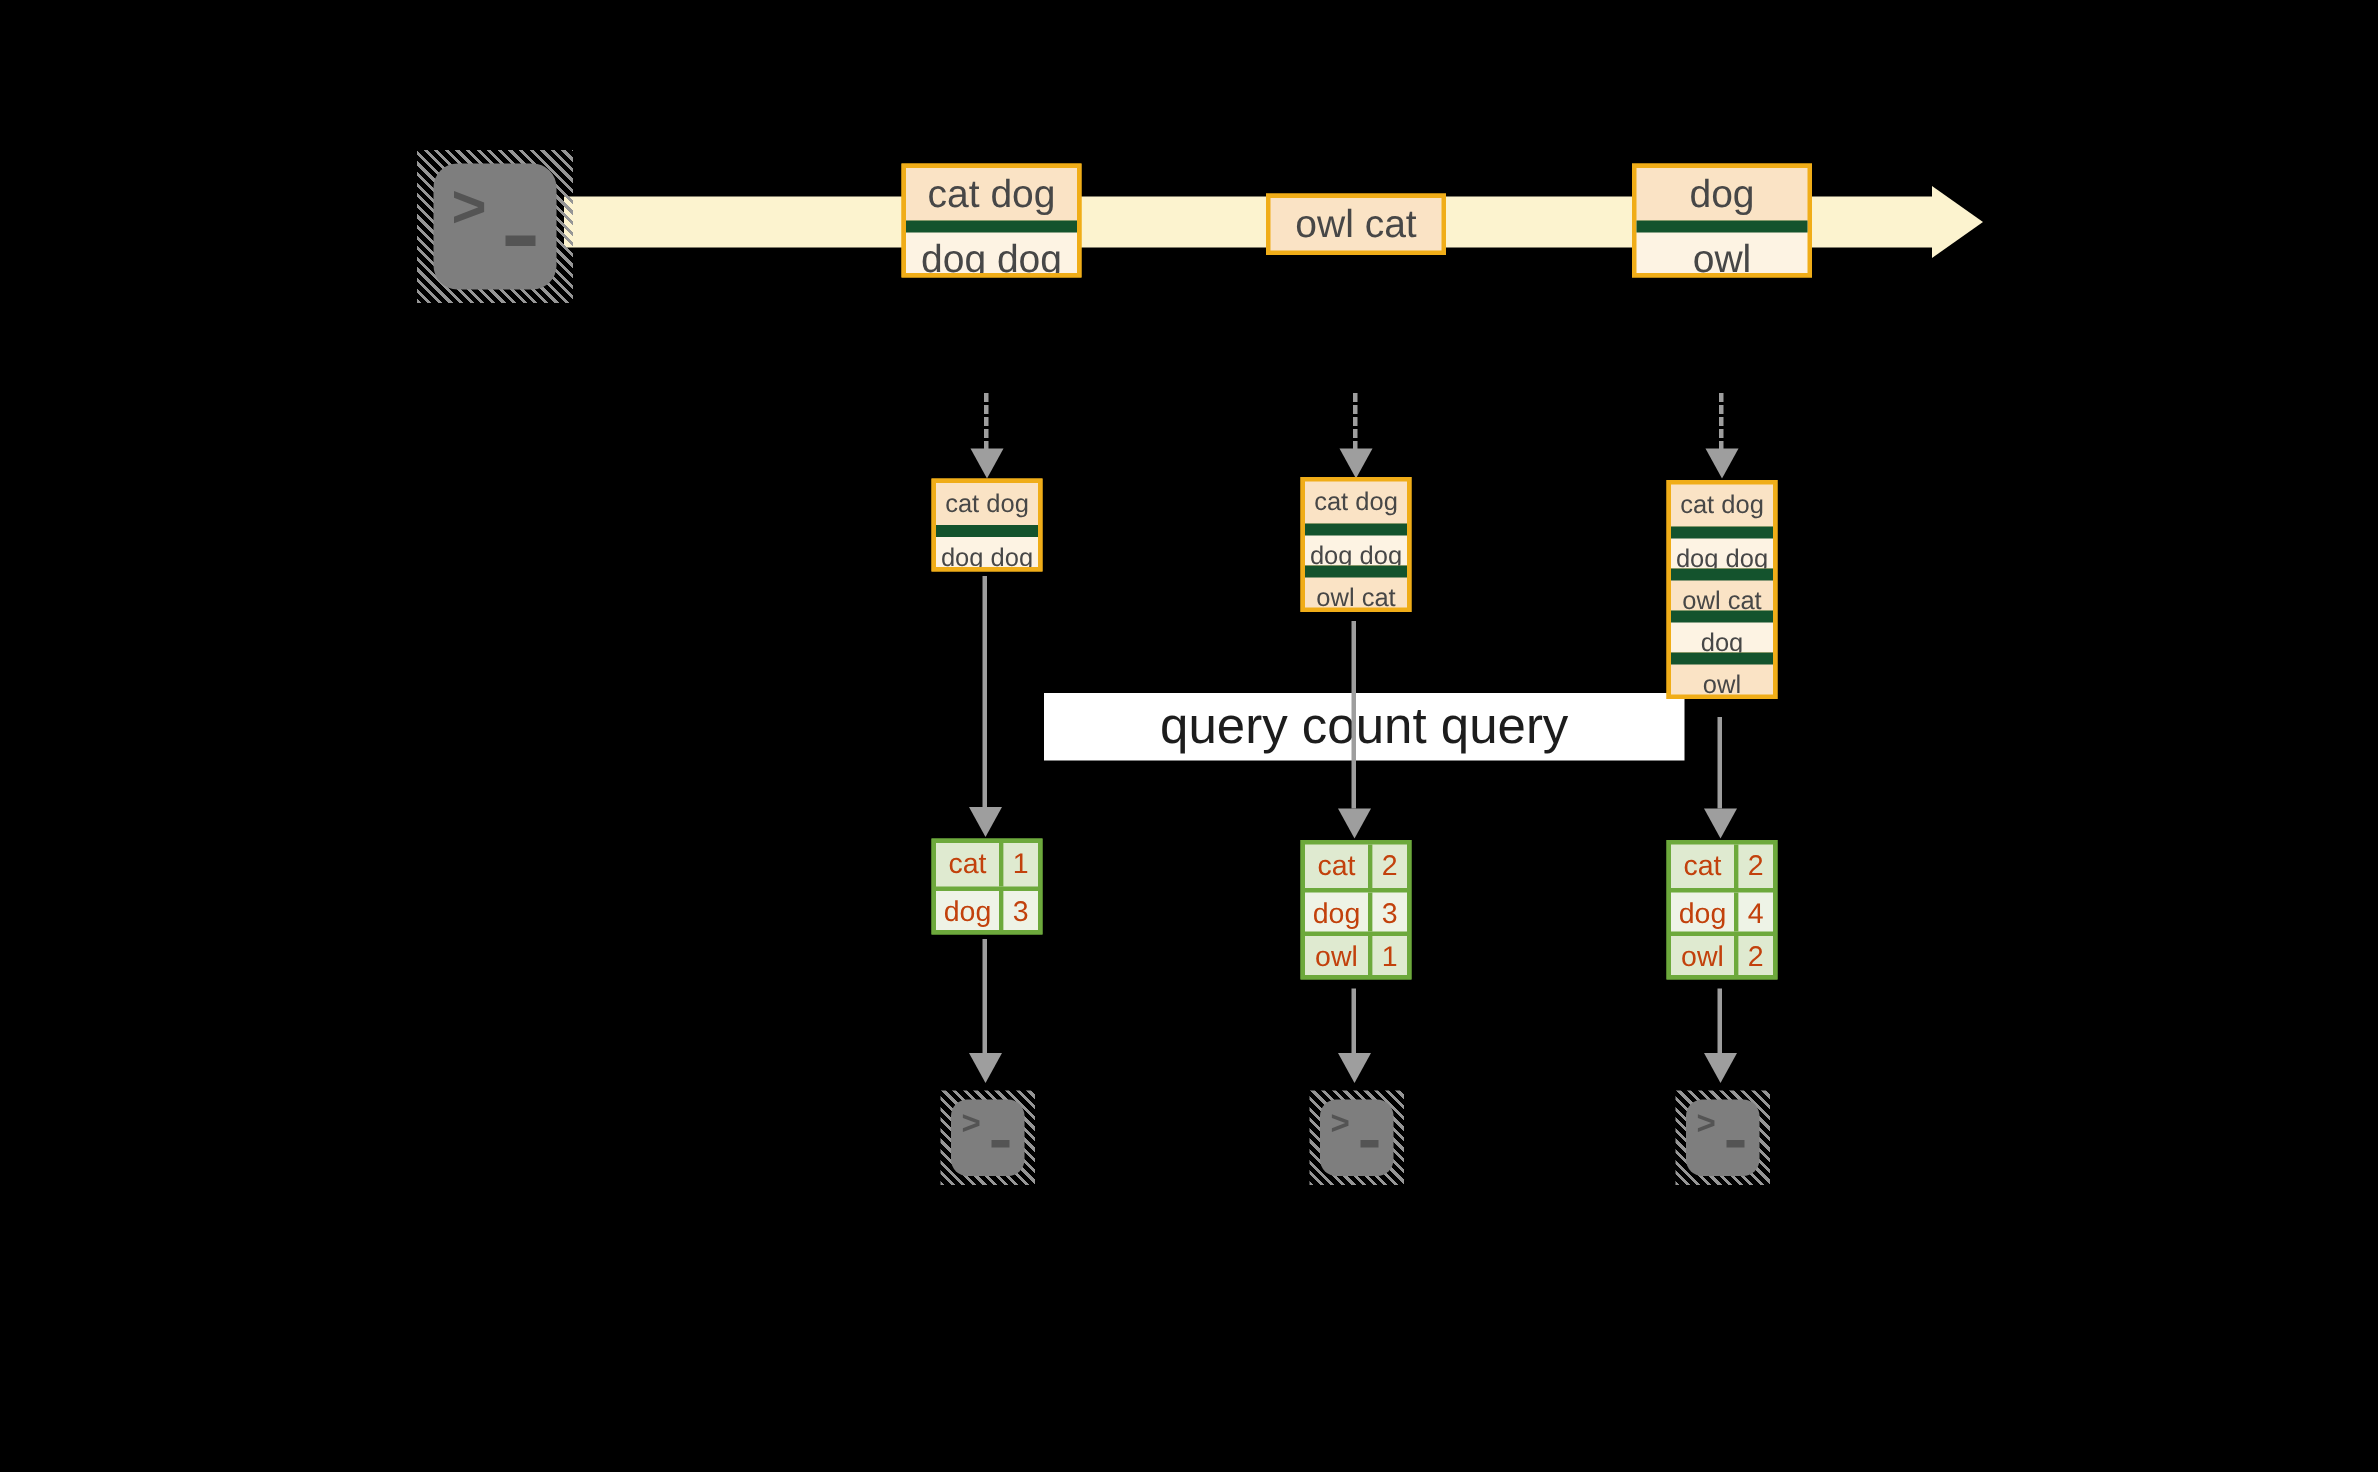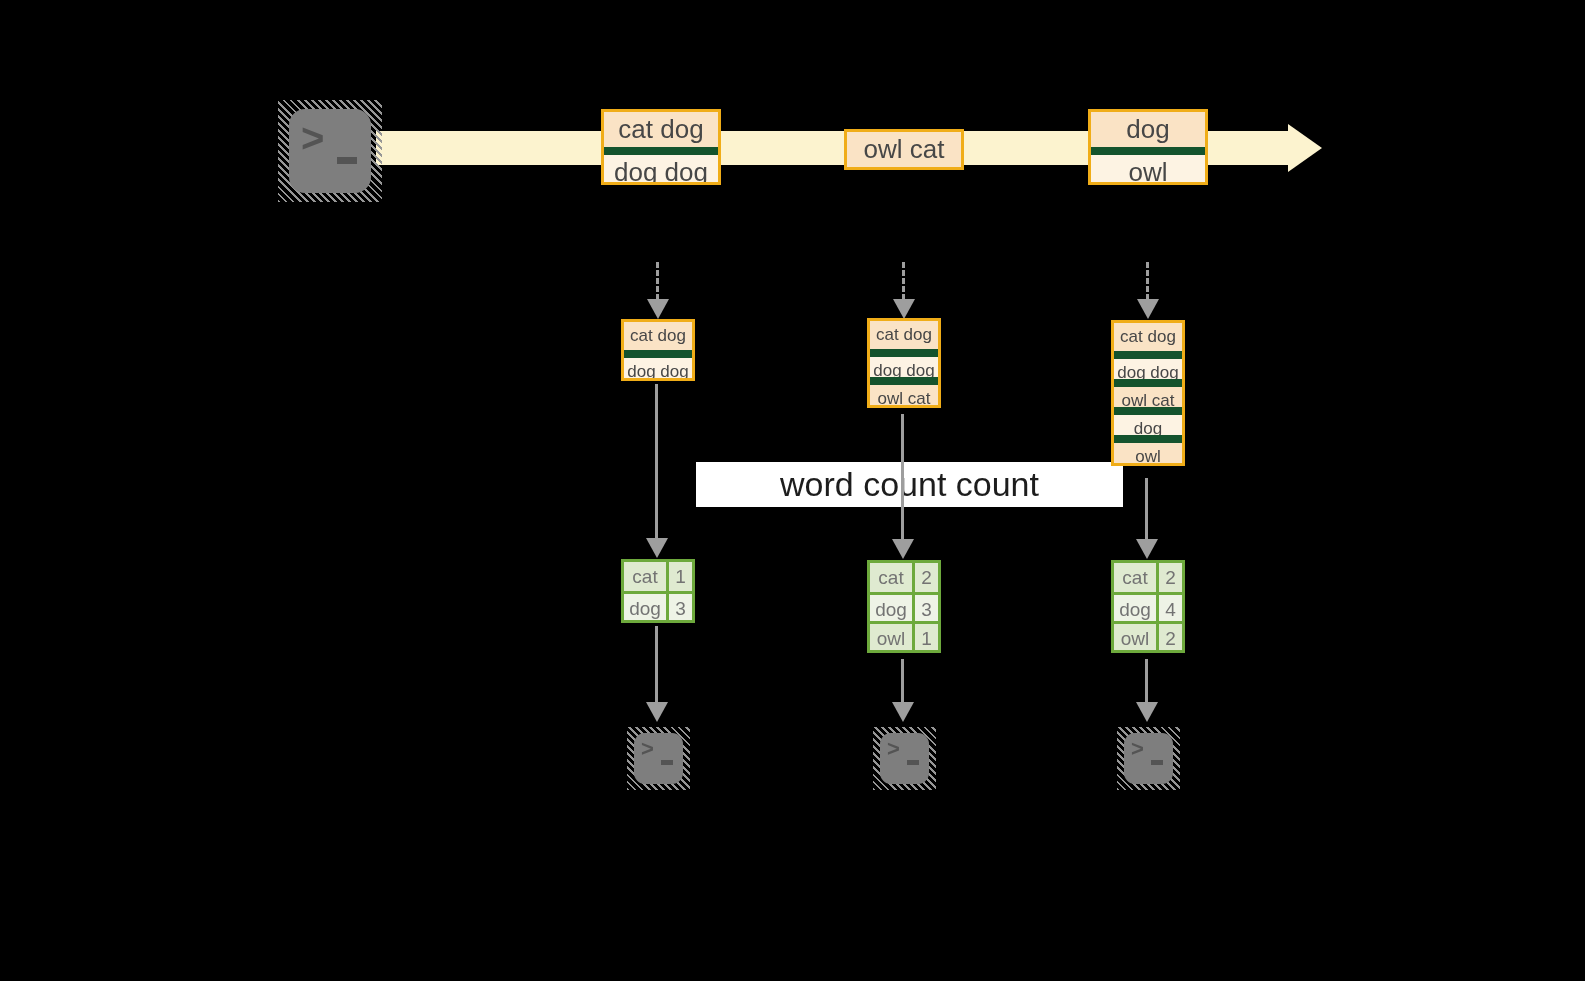--- a/index.html
+++ b/index.html
@@ -52,21 +52,21 @@
   }
 
   
   .querybox{
     background:#ffffff;z-index:1;display:flex;align-items:center;justify-content:center;
   }
   .querybox span{color:#1d1d1d;font-size:34px;white-space:nowrap;}
 
   
   .greentable{border:3px solid #6da93c;z-index:3;background:#6da93c;}
-  .greentable .trow{display:flex;height:29px;line-height:29px;font-size:19px;color:#737373;}
+  .greentable .trow{display:flex;height:29px;line-height:29px;font-size:19px;color:#c2410c;}
   .greentable .trow + .trow{border-top:3px solid #6da93c;}
   .greentable .wcell{width:45px;border-right:3px solid #6da93c;text-align:center;}
   .greentable .ncell{flex:1;text-align:center;}
   .greentable .trow:nth-child(odd) .wcell,
   .greentable .trow:nth-child(odd) .ncell{background:#dfead0;}
   .greentable .trow:nth-child(even) .wcell,
   .greentable .trow:nth-child(even) .ncell{background:#eef3e6;}
 </style>
 </head>
 <body>
@@ -96,21 +96,21 @@
   </div>
 
   <div class="abs dashline" style="left:656px;top:262px;height:38px;"></div>
   <div class="abs tri-down" style="left:647px;top:299px;"></div>
   <div class="abs dashline" style="left:902px;top:262px;height:38px;"></div>
   <div class="abs tri-down" style="left:893px;top:299px;"></div>
   <div class="abs dashline" style="left:1146px;top:262px;height:38px;"></div>
   <div class="abs tri-down" style="left:1137px;top:299px;"></div>
 
   <div class="abs querybox" style="left:696px;top:462px;width:427px;height:45px;">
-    <span>word count count</span>
+    <span>query count query</span>
   </div>
 
   <div class="abs goldbox stackbox" style="left:621px;top:319px;width:74px;">
     <div class="grow">cat dog</div>
     <div class="grow">dog dog</div>
   </div>
   <div class="abs goldbox stackbox" style="left:867px;top:318px;width:74px;">
     <div class="grow">cat dog</div>
     <div class="grow">dog dog</div>
     <div class="grow">owl cat</div>

